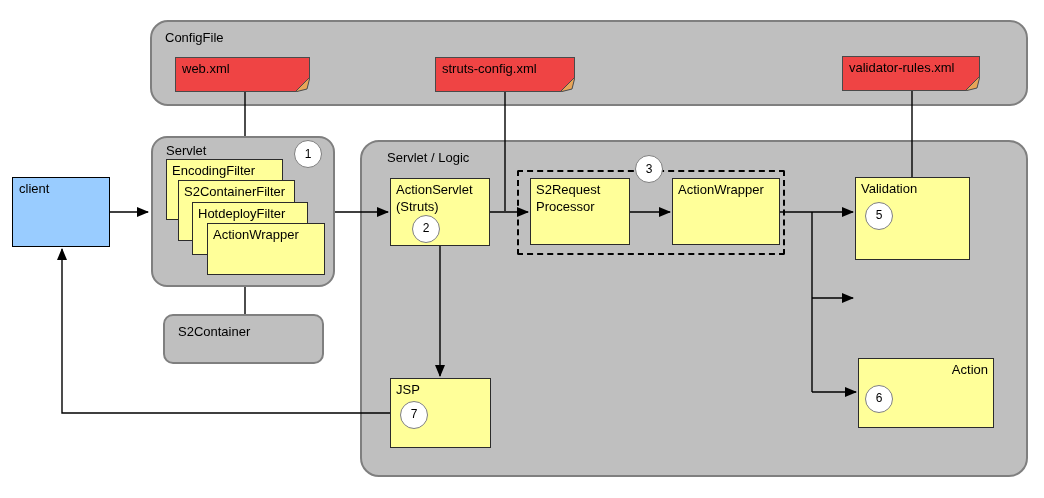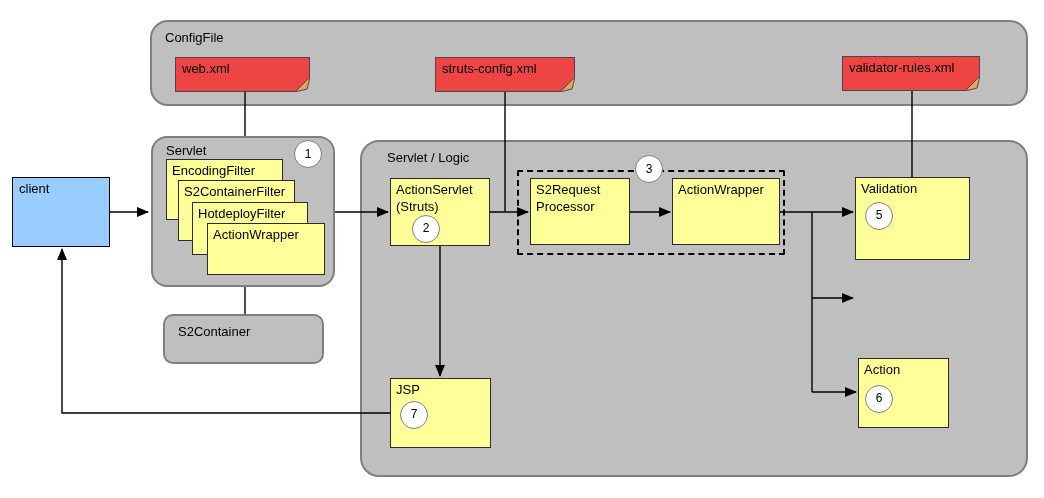--- a/index.html
+++ b/index.html
@@ -126,21 +126,21 @@
   </div>
 
   <div class="abs ybox" style="left:855px;top:177px;width:115px;height:83px;">
     <span>Validation</span>
     <div class="badge" style="left:9px;top:24px;">
       <span>5</span>
     </div>
   </div>
 
 
-  <div class="abs ybox" style="left:858px;top:358px;width:91px;height:70px;">
+  <div class="abs ybox" style="left:858px;top:358px;width:136px;height:70px;text-align:right;">
     <span>Action</span>
     <div class="badge" style="left:6px;top:26px;">
       <span>6</span>
     </div>
   </div>
 
   <div class="abs ybox" style="left:390px;top:378px;width:101px;height:70px;">
     <span>JSP</span>
     <div class="badge" style="left:9px;top:22px;">
       <span>7</span>

